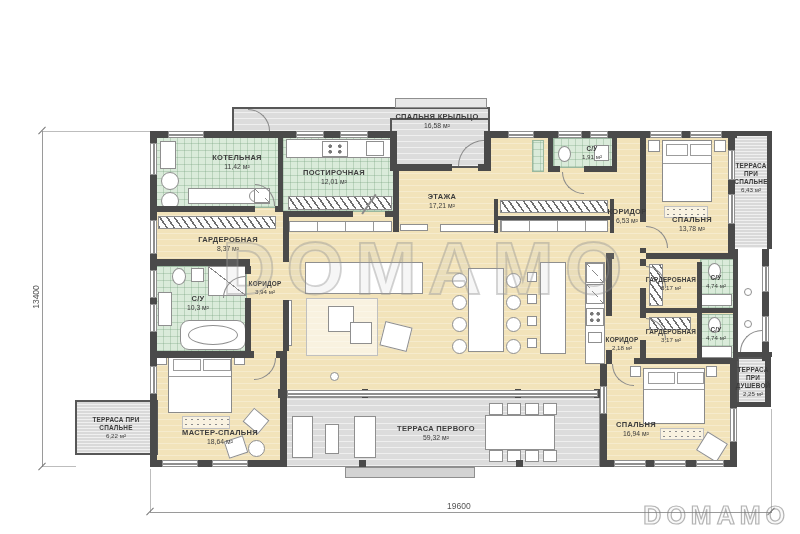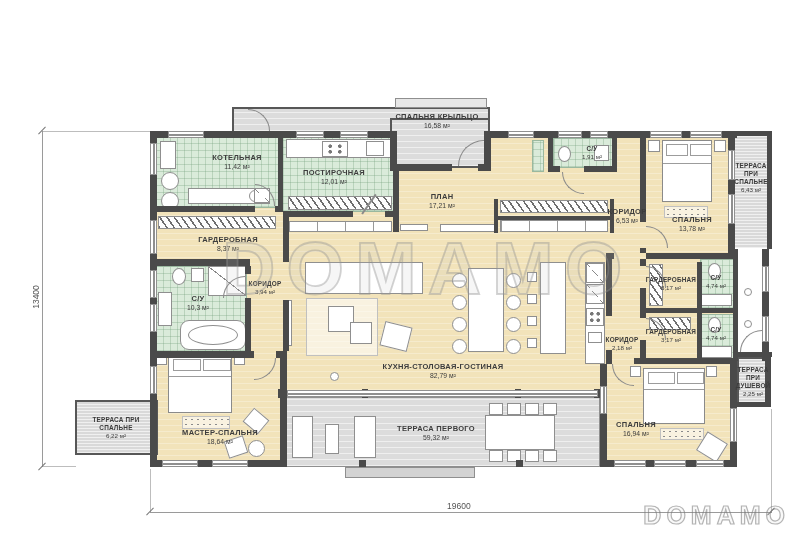--- a/index.html
+++ b/index.html
@@ -305,21 +305,21 @@
     </div>
   <div class="lbl" style="left:334px;top:177px">
     <div class="nm">ПОСТИРОЧНАЯ</div>
       <div class="ar">12,01 м²</div>
     </div>
   <div class="lbl" style="left:437px;top:121px">
     <div class="nm">СПАЛЬНЯ КРЫЛЬЦО</div>
       <div class="ar">16,58 м²</div>
     </div>
   <div class="lbl" style="left:442px;top:201px">
-    <div class="nm">ПЛАН</div>
+    <div class="nm">ЭТАЖА</div>
       <div class="ar">17,21 м²</div>
     </div>
   <div class="lbl sm" style="left:592px;top:153px">
     <div class="nm">С/У</div>
       <div class="ar">1,91 м²</div>
     </div>
   <div class="lbl" style="left:627px;top:216px;width:46px">
     <div class="nm">КОРИДОР</div>
       <div class="ar">6,53 м²</div>
     </div>
@@ -359,24 +359,20 @@
     <div class="nm">С/У</div>
       <div class="ar">4,74 м²</div>
     </div>
   <div class="lbl sm" style="left:622px;top:344px;width:36px">
     <div class="nm">КОРИДОР</div>
       <div class="ar">2,18 м²</div>
     </div>
   <div class="lbl sm" style="left:753px;top:382px;width:44px">
     <div class="nm">ТЕРРАСА ПРИ ДУШЕВОЙ</div>
       <div class="ar">2,25 м²</div>
-    </div>
-  <div class="lbl" style="left:443px;top:371px">
-    <div class="nm">КУХНЯ-СТОЛОВАЯ-ГОСТИНАЯ</div>
-      <div class="ar">82,79 м²</div>
     </div>
   <div class="lbl" style="left:220px;top:437px">
     <div class="nm">МАСТЕР-СПАЛЬНЯ</div>
       <div class="ar">18,64 м²</div>
     </div>
   <div class="lbl sm" style="left:116px;top:428px;width:66px">
     <div class="nm">ТЕРРАСА ПРИ СПАЛЬНЕ</div>
       <div class="ar">6,22 м²</div>
     </div>
   <div class="lbl" style="left:636px;top:429px">

